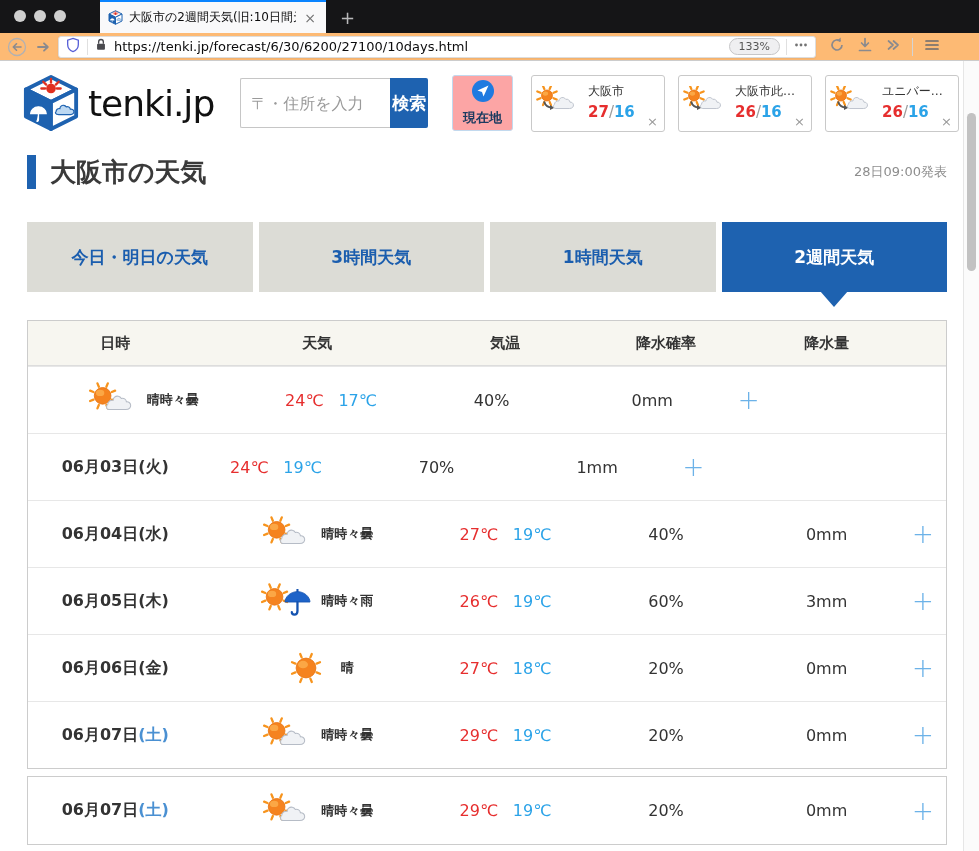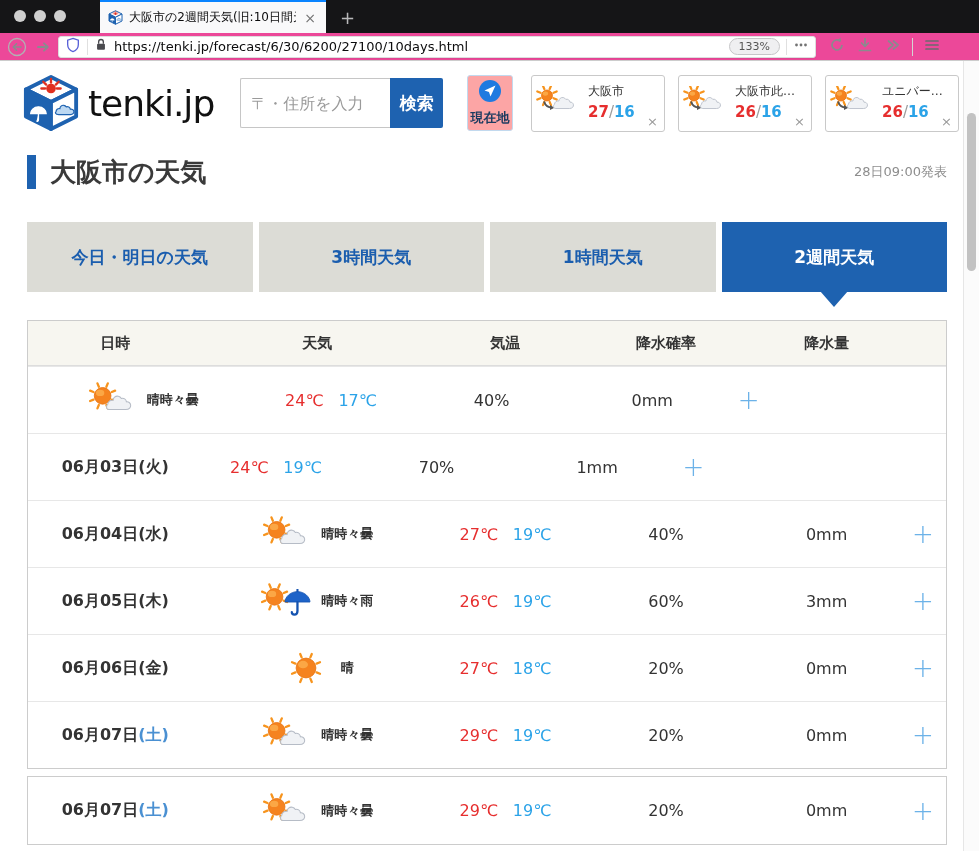--- a/index.html
+++ b/index.html
@@ -10,21 +10,21 @@
   
   .titlebar { position:relative; height:33px; background:#151517; display:flex; align-items:flex-end; }
   .traffic { position:absolute; left:14px; top:10px; display:flex; gap:8px; }
   .traffic span { width:12px; height:12px; border-radius:50%; background:#cfcfcf; display:block; }
   .tab { position:relative; margin-left:100px; width:226px; height:33px; background:#f9f9fa; border-top:2px solid #0a84ff;
          display:flex; align-items:center; padding:0 8px; gap:6px; }
   .tab-title { font-size:12px; color:#0c0c0d; white-space:nowrap; overflow:hidden; flex:1; }
   .tab-close { font-size:14px; color:#737373; padding:0 2px; }
   .newtab { color:#b9b9bb; font-size:18px; margin-left:14px; padding-bottom:5px; }
 
-  .toolbar { height:28px; background:#ec4899; border-bottom:1px solid #ccc; display:flex; align-items:center; padding:0 6px; gap:4px; }
+  .toolbar { height:28px; background:#fdba74; border-bottom:1px solid #ccc; display:flex; align-items:center; padding:0 6px; gap:4px; }
   .navbtn { width:22px; height:22px; display:flex; align-items:center; justify-content:center; }
   .urlbar { flex:0 0 auto; width:758px; height:22px; background:#fff; border:1px solid #ddd; border-radius:3px;
             display:flex; align-items:center; padding:0 6px; gap:6px; box-shadow:0 1px 2px rgba(0,0,0,.06); }
   .url-sep { width:1px; height:16px; background:#e0e0e0; }
   .url-text { font-size:13px; color:#0c0c0d; flex:1; white-space:nowrap; overflow:hidden; }
   .zoom-pill { font-size:11px; color:#555; background:#efeff1; border:1px solid #c6c6c8; border-radius:10px; padding:1px 9px; }
   .tool-icons { display:flex; align-items:center; gap:10px; margin-left:8px; }
   .tb-sep { width:1px; height:18px; background:#d4d4d4; }
 
   
@@ -32,21 +32,21 @@
   .scrollbar { position:absolute; right:0; top:0; bottom:0; width:16px; background:#fbfbfb; border-left:1px solid #e6e6e6; z-index:30; }
   .scroll-thumb { position:absolute; left:3px; top:52px; width:9px; height:158px; border-radius:5px; background:#c2c2c2; }
 
   .site-header { display:flex; align-items:center; padding:13px 20px 10px 22px; gap:12px; }
   .logo { display:flex; align-items:center; gap:8px; }
   .logo-text { font-size:36px; font-weight:normal; color:#111; letter-spacing:-1px; }
   .searchbox { display:flex; margin-left:14px; }
   .search-input { width:150px; height:50px; border:1px solid #c6c6c6; border-right:none; border-radius:2px 0 0 2px;
                   padding:0 10px; font-size:16px; color:#333; font-family:inherit; }
   .search-input::placeholder { color:#9a9a9a; }
-  .search-btn { width:53px; height:50px; background:#1e62b0; color:#fff; font-weight:bold; font-size:17px; border:none; border-radius:0 2px 2px 0; }
+  .search-btn { width:38px; height:50px; background:#1e62b0; color:#fff; font-weight:bold; font-size:17px; border:none; border-radius:0 2px 2px 0; }
   .geo-btn { width:66px; height:56px; margin-left:12px; background:#fca5a5; border:1px solid #c2d9ee; border-radius:3px;
              display:flex; flex-direction:column; align-items:center; justify-content:center; gap:2px; }
   .geo-label { font-size:13px; font-weight:bold; color:#1c3b60; }
   .chips { display:flex; gap:13px; margin-left:6px; }
   .chip { position:relative; width:134px; height:57px; background:#fff; border:1px solid #c9c9c9; border-radius:3px; padding:4px 6px; }
   .chip-icon { position:absolute; left:4px; top:10px; }
   .chip-name { position:absolute; left:56px; top:7px; width:74px; font-size:12px; font-weight:normal; color:#333; white-space:nowrap; overflow:hidden; }
   .chip-temps { position:absolute; left:56px; top:27px; font-size:15px; font-weight:bold; }
   .chip-hi { color:#e62e2e; } .chip-slash { color:#9a9a9a; font-weight:normal; } .chip-lo { color:#2ba3e8; }
   .chip-close { position:absolute; right:6px; bottom:2px; font-size:13px; color:#9a9a9a; }

